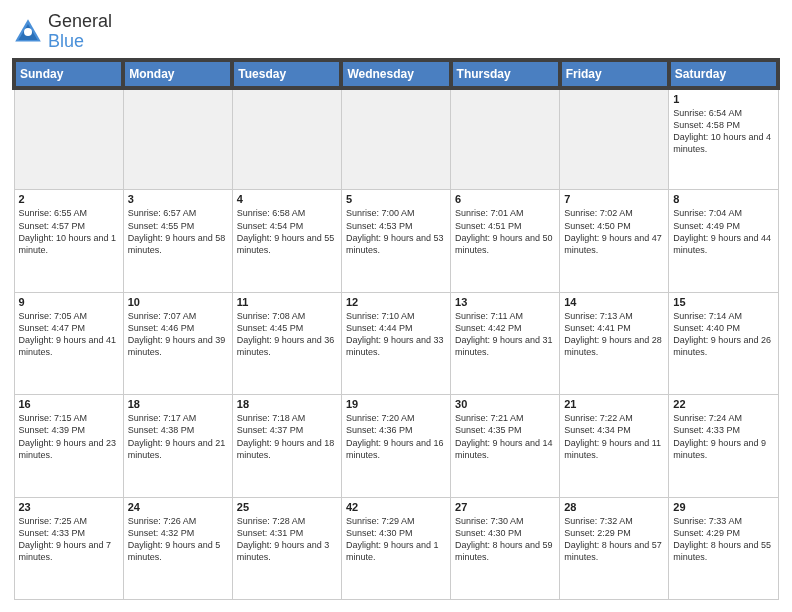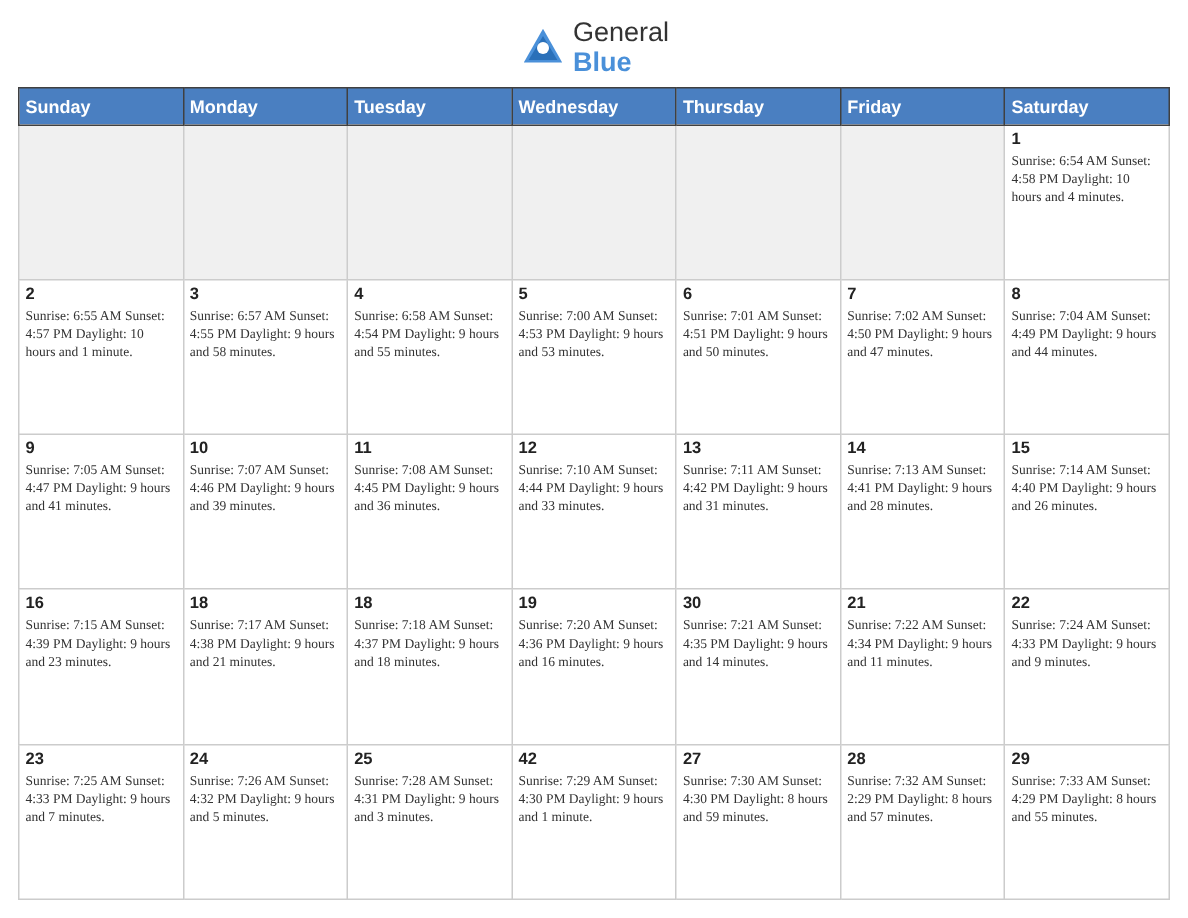--- a/index.html
+++ b/index.html
@@ -9,41 +9,40 @@
       font-family: Arial, sans-serif;
       background: #fff;
       overflow: hidden;
     }
     .page {
       width: 792px;
       height: 612px;
       padding: 12px;
       display: flex;
       flex-direction: column;
-      align-items: center;
     }
     .header {
       display: flex;
       align-items: flex-start;
       justify-content: space-between;
       margin-bottom: 6px;
     }
     .logo {
       display: flex;
       align-items: center;
       gap: 4px;
     }
     .logo-text {
       font-size: 18px;
       color: #333;
       line-height: 1.1;
     }
     .logo-text span {
       color: #4a90d9;
-      font-weight: bold;
+      font-weight: normal;
     }
     .logo-icon {
       width: 32px;
       height: 32px;
     }
     .title-block {
       text-align: right;
     }
     .month-title {
       font-size: 28px;
@@ -61,21 +60,21 @@
       width: 100%;
       table-layout: fixed;
     }
     .calendar th {
       background: #4a7fc1;
       color: #fff;
       font-size: 12px;
       font-weight: bold;
       padding: 5px 4px;
       text-align: left;
-      border: 1px solid #404040;
+      border: 4px solid #404040;
     }
     .calendar td {
       border: 1px solid #ccc;
       vertical-align: top;
       padding: 3px 4px;
       font-size: 9.5px;
       color: #333;
       background: #fff;
       height: 78px;
     }
@@ -89,21 +88,20 @@
       font-size: 11px;
       font-weight: bold;
       color: #222;
       display: block;
       margin-bottom: 2px;
     }
     .day-info {
       font-size: 9px;
       color: #333;
       line-height: 1.35;
-      font-family: Liberation Serif, serif;
     }
   </style>
 </head>
 <body>
 
 <div class="page">
   <div class="header">
     <div class="logo">
       <svg class="logo-icon" viewBox="0 0 40 40">
         <polygon points="20,4 36,32 4,32" fill="#4a90d9"></polygon>

